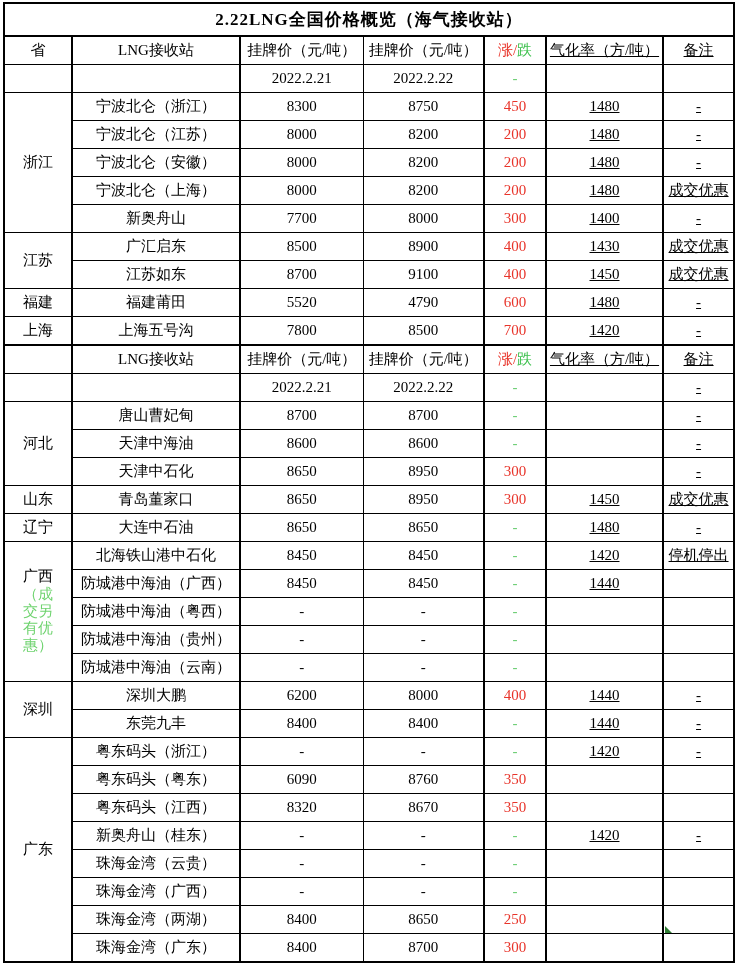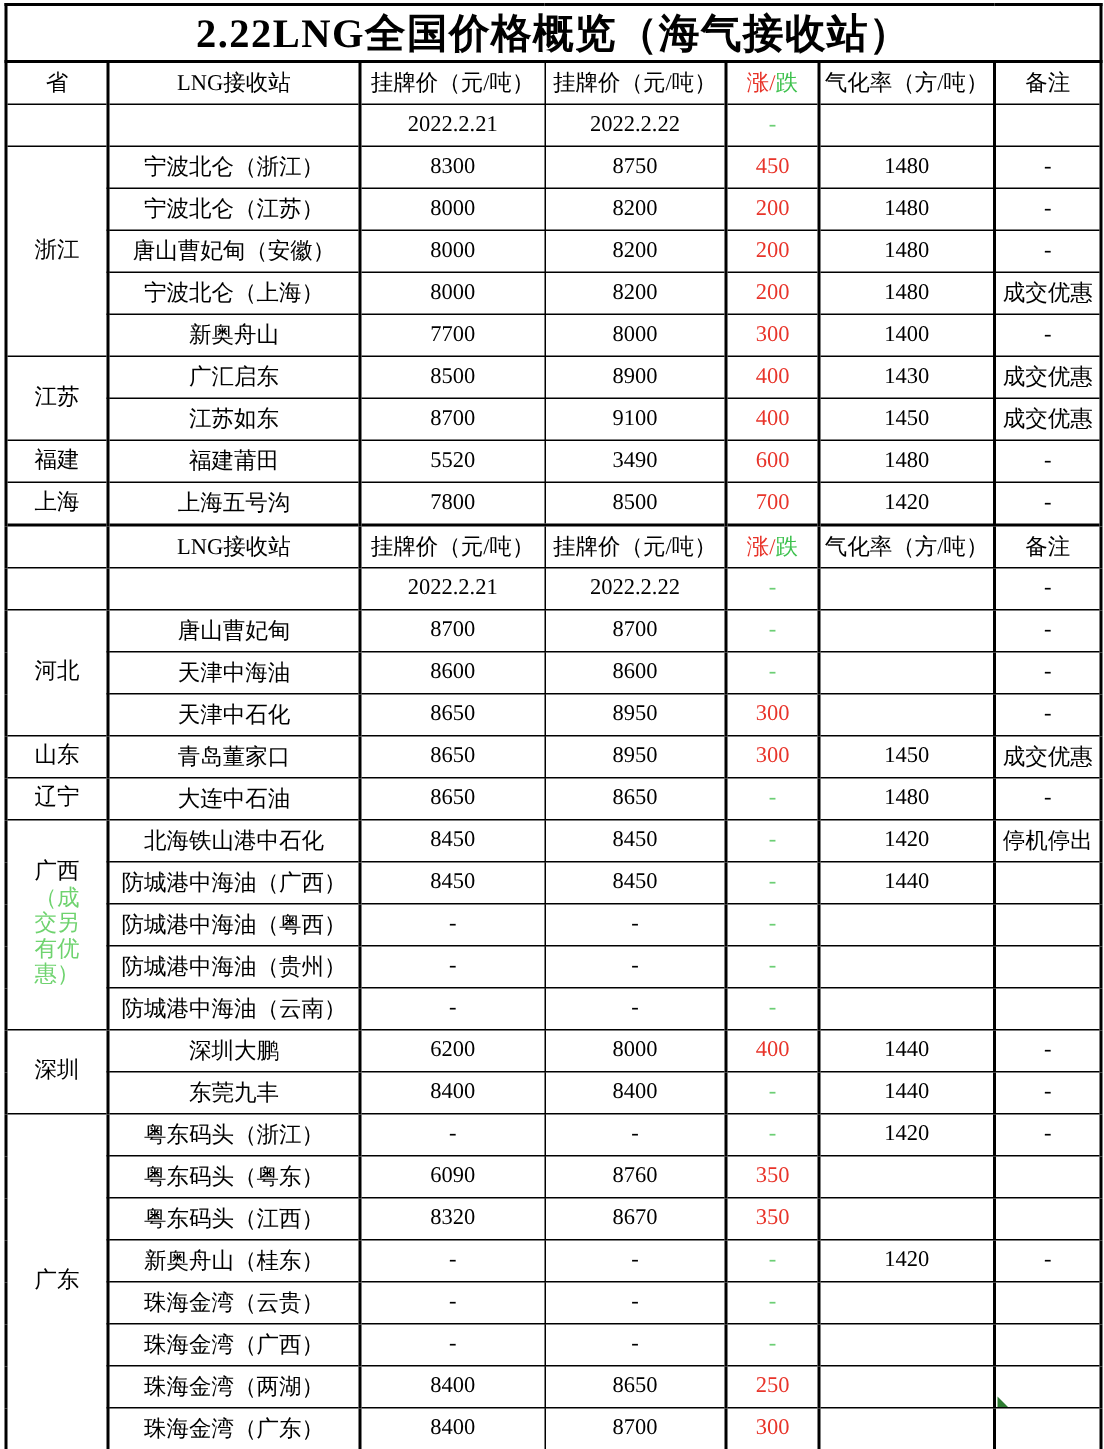--- a/index.html
+++ b/index.html
@@ -13,31 +13,31 @@
   }
   .wrap{position:relative;padding:2px 3px;}
   table{border-collapse:collapse;table-layout:fixed;width:730px;}
   td{
     border:1px solid var(--bd);
     text-align:center;vertical-align:middle;
     font-size:15px;height:27px;padding:0 1px;
     overflow:hidden;white-space:nowrap;
   }
   tr.title-row td{
-    border-width:2px;font-size:27px;font-weight:bold;height:31px;letter-spacing:1px;margin-top:40px;
+    border-width:2px;font-size:17px;font-weight:bold;height:31px;letter-spacing:1px;margin-top:40px;
   }
   tr.hdr td{border-top-width:2px;}
   
   .c0{border-left-width:2px;border-right-width:2px;}
   .c1{border-right-width:2px;}
   .c2{border-right-width:1px;}
   .c3{border-right-width:2px;}
   .c4{border-right-width:2px;text-align:center;}
-  .c5{border-right-width:2px;}
-  .c6{border-right-width:2px;}
+  .c5{border-right-width:2px;text-decoration:underline;}
+  .c6{border-right-width:2px;text-decoration:underline;}
   tbody tr:last-child td{border-bottom-width:2px;}
   .bend{border-bottom-width:2px;margin-left:27px;}
   .prov{white-space:normal;line-height:1.15;padding:0 16px;}
   .up{color:var(--rise);}
   .fall{color:var(--fall);}
   .flat-dash{color:var(--flat);}
   .prov-note{color:var(--noteg);}
   .note-cell{position:relative;}
   .flag{
     position:absolute;left:1px;bottom:0;width:0;height:0;
@@ -91,21 +91,21 @@
         </tr>
         <tr>
           <td class="c1">宁波北仑（江苏）</td>
           <td class="c2">8000</td>
           <td class="c3">8200</td>
           <td class="c4 up">200</td>
           <td class="c5">1480</td>
           <td class="c6 note-cell">-</td>
         </tr>
         <tr>
-          <td class="c1">唐山曹妃甸（安徽）</td>
+          <td class="c1">宁波北仑（安徽）</td>
           <td class="c2">8000</td>
           <td class="c3">8200</td>
           <td class="c4 up">200</td>
           <td class="c5">1480</td>
           <td class="c6 note-cell">-</td>
         </tr>
         <tr>
           <td class="c1">宁波北仑（上海）</td>
           <td class="c2">8000</td>
           <td class="c3">8200</td>
@@ -135,21 +135,21 @@
           <td class="c2">8700</td>
           <td class="c3">9100</td>
           <td class="c4 up">400</td>
           <td class="c5">1450</td>
           <td class="c6 note-cell">成交优惠</td>
         </tr>
         <tr>
           <td class="c0 prov" rowspan="1"><span class="">福建</span></td>
           <td class="c1">福建莆田</td>
           <td class="c2">5520</td>
-          <td class="c3">3490</td>
+          <td class="c3">4790</td>
           <td class="c4 up">600</td>
           <td class="c5">1480</td>
           <td class="c6 note-cell">-</td>
         </tr>
         <tr>
           <td class="c0 prov" rowspan="1"><span class="">上海</span></td>
           <td class="c1">上海五号沟</td>
           <td class="c2">7800</td>
           <td class="c3">8500</td>
           <td class="c4 up">700</td>

